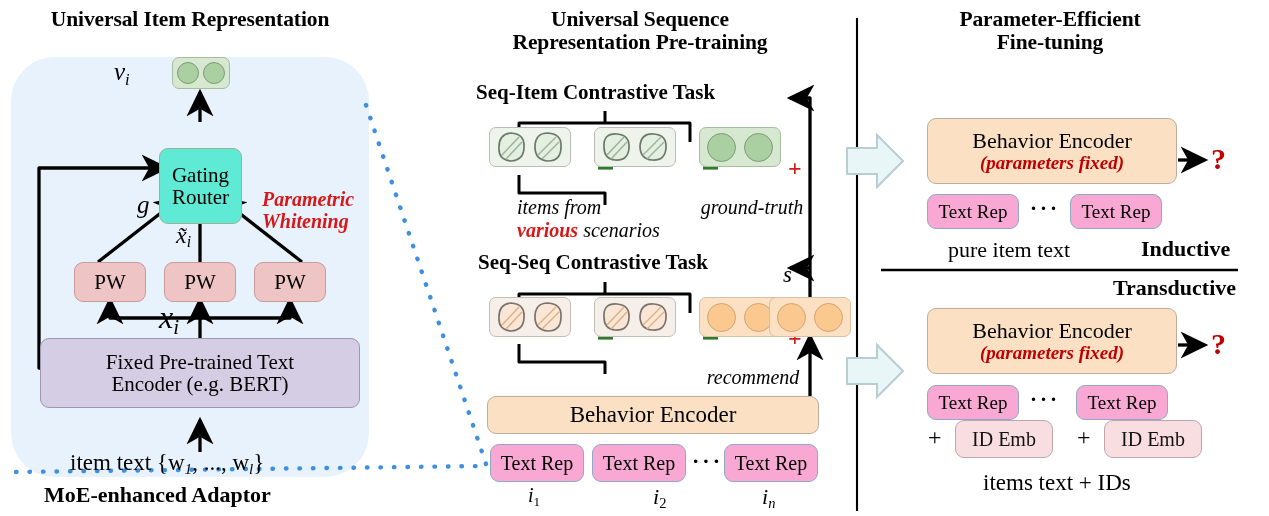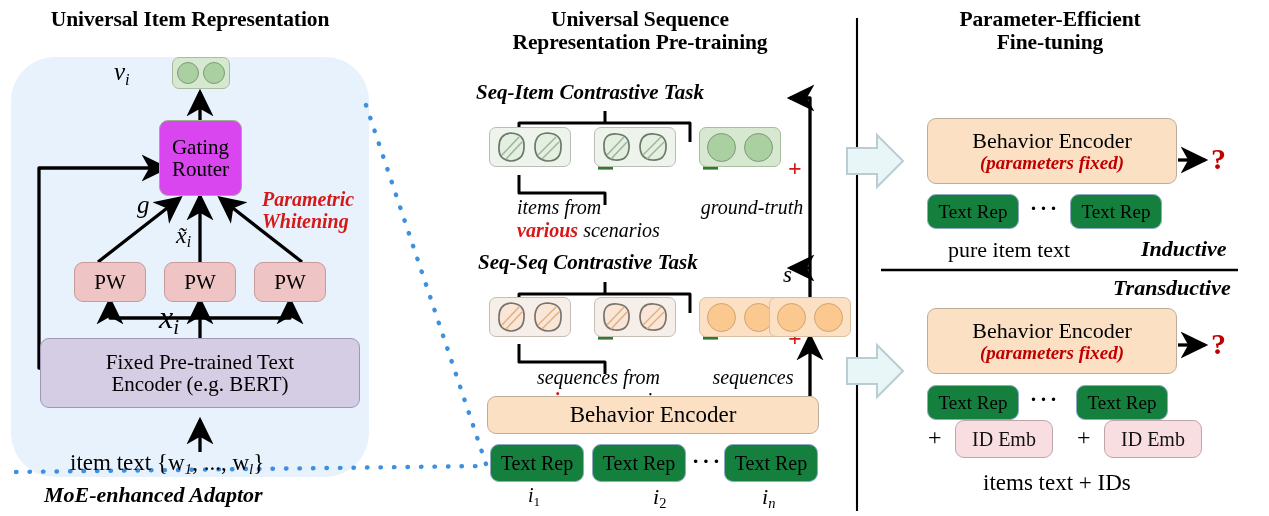--- a/index.html
+++ b/index.html
@@ -20,45 +20,45 @@
     background:#e8f2fd;border-radius:44px;
   }
   
   .node{
     position:absolute;box-sizing:border-box;
     display:flex;align-items:center;justify-content:center;
     text-align:center;border-radius:9px;
     border:1.6px solid #8e8e8e;
     font-size:21px;line-height:1.05;
   }
-  .node.green{background:#d946ef;border-color:#9bb292;}
+  .node.green{background:#5eead4;border-color:#9bb292;margin-top:28px;}
   .node.pink {background:#eec4c4;border-color:#c89a9a;}
   .node.purple{background:#d4cde3;border-color:#9f97b3;}
   .node.orange{background:#fbe0c4;border-color:#bdae9a;}
-  .node.blue {background:#15803d;border-color:#8fa9c6;}
+  .node.blue {background:#f9a8d4;border-color:#8fa9c6;}
   .node.idemb{background:#f8dbdf;border-color:#b9a0a5;}
 
   
   .chip{
     position:absolute;box-sizing:border-box;border-radius:7px;
     display:flex;align-items:center;justify-content:space-evenly;
   }
   .chip.green{background:#d6e8cf;border:1.4px solid #a7bd9e;}
   .chip.orange{background:#fbe0c4;border:1.4px solid #d8c0a2;}
   .chip.sketch{background:#eef3ec;border:1.4px solid #b9bdb7;}
   .chip.sketch-o{background:#f6efe9;border:1.4px solid #c3bdb6;}
   .dot{border-radius:50%;}
   .dot.green{background:#aacfa0;border:1.6px solid #7f9a77;}
   .dot.orange{background:#fbc98f;border:1.6px solid #d2a36f;}
 
   .lbl{position:absolute;white-space:nowrap;}
   .math{font-family:"Liberation Serif",serif;font-style:italic;}
   .red{color:#d51919;}
   .redb{color:#c00000;}
-  .it-b{font-style:italic;font-weight:bold;}
+  .it-b{font-weight:bold;}
   .it{font-style:italic;}
   .sub{font-size:.66em;vertical-align:-.28em;font-style:italic;}
   .ellipsis{letter-spacing:3px;font-weight:bold;}
 </style>
 </head>
 <body>
 
 <div class="stage">
 
   <div class="abs blue-panel"></div>
@@ -269,26 +269,22 @@
     <span class="dot orange" style="width:27px;height:27px;"></span>
   </div>
   <div class="lbl red" style="left:788px;top:325px;font-size:24px;font-weight:bold;">+</div>
 
   <div class="chip orange" style="left:769px;top:297px;width:82px;height:40px;">
     <span class="dot orange" style="width:27px;height:27px;"></span>
     <span class="dot orange" style="width:27px;height:27px;"></span>
   </div>
   <div class="lbl math" style="left:783px;top:262px;font-size:23px;">s</div>
 
-  <div class="lbl it" style="left:496px;top:366px;font-size:20px;text-align:center;width:205px;">
-    <div>sequences from</div>
-    <div><span class="red" style="font-weight:bold;">various</span><span> scenarios</span></div>
-  </div>
   <div class="lbl it" style="left:678px;top:366px;font-size:20px;text-align:center;width:150px;">
-    <div>sequences</div>
+    <div>recommend</div>
     <div>sequence</div>
   </div>
 
   <div class="node orange" style="left:487px;top:396px;width:332px;height:38px;font-size:23px;">Behavior Encoder</div>
 
   <div class="node blue" style="left:490px;top:444px;width:94px;height:38px;font-size:20px;">Text Rep</div>
   <div class="node blue" style="left:592px;top:444px;width:94px;height:38px;font-size:20px;">Text Rep</div>
   <div class="lbl ellipsis" style="left:692px;top:448px;font-size:22px;">···</div>
   <div class="node blue" style="left:724px;top:444px;width:94px;height:38px;font-size:20px;">Text Rep</div>
 

